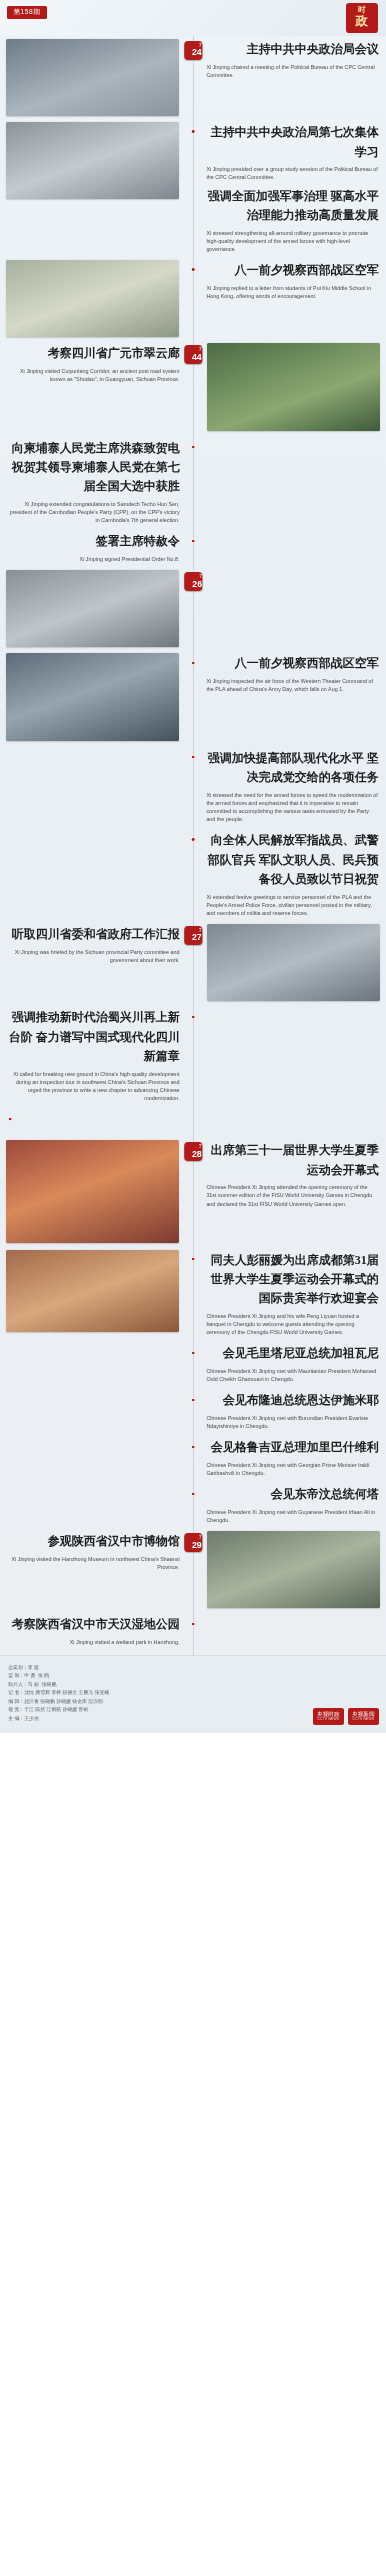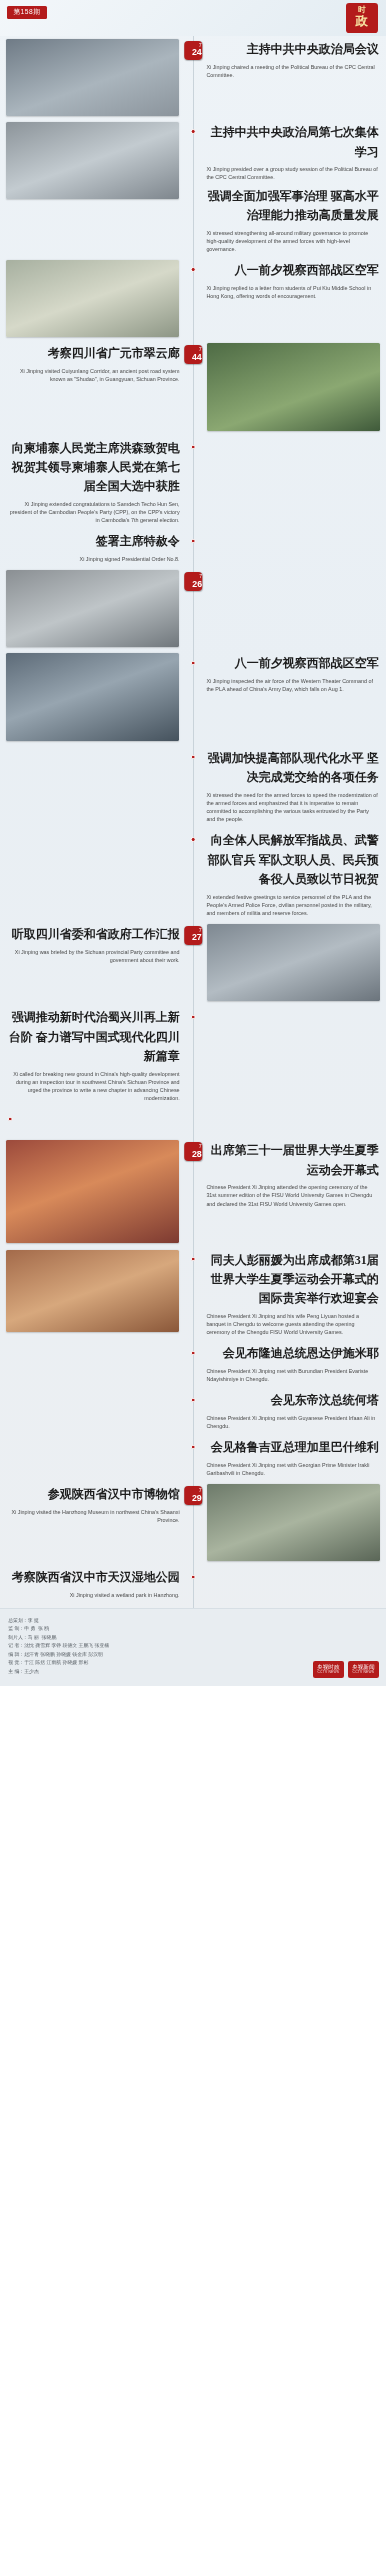--- a/index.html
+++ b/index.html
@@ -359,42 +359,52 @@
             <p class="cn">同夫人彭丽媛为出席成都第31届世界大学生夏季运动会开幕式的国际贵宾举行欢迎宴会</p>
             <p class="en">Chinese President Xi Jinping and his wife Peng Liyuan hosted a banquet in Chengdu to welcome guests attending the opening ceremony of the Chengdu FISU World University Games.</p>
           </div>
         </div>
         <div class="row">
           <div class="col-img"></div>
           <div class="col-mid">
             <div class="dot" style="top: 10.3px;"></div>
           </div>
           <div class="col-txt">
+            <p class="cn">会见毛里塔尼亚总统加祖瓦尼</p>
+            <p class="en">Chinese President Xi Jinping met with Mauritanian President Mohamed Ould Cheikh Ghazouani in Chengdu.</p>
+          </div>
+        </div>
+        <div class="row">
+          <div class="col-img"></div>
+          <div class="col-mid">
+            <div class="dot" style="top: 10.3px;"></div>
+          </div>
+          <div class="col-txt">
             <p class="cn">会见布隆迪总统恩达伊施米耶</p>
             <p class="en">Chinese President Xi Jinping met with Burundian President Evariste Ndayishimiye in Chengdu.</p>
           </div>
         </div>
         <div class="row">
           <div class="col-img"></div>
           <div class="col-mid">
             <div class="dot" style="top: 10.3px;"></div>
           </div>
           <div class="col-txt">
+            <p class="cn">会见格鲁吉亚总理加里巴什维利</p>
+            <p class="en">Chinese President Xi Jinping met with Georgian Prime Minister Irakli Garibashvili in Chengdu.</p>
+          </div>
+        </div>
+        <div class="row">
+          <div class="col-img"></div>
+          <div class="col-mid">
+            <div class="dot" style="top: 10.3px;"></div>
+          </div>
+          <div class="col-txt">
             <p class="cn">会见东帝汶总统何塔</p>
             <p class="en">Chinese President Xi Jinping met with Guyanese President Irfaan Ali in Chengdu.</p>
-          </div>
-        </div>
-        <div class="row">
-          <div class="col-img"></div>
-          <div class="col-mid">
-            <div class="dot" style="top: 10.3px;"></div>
-          </div>
-          <div class="col-txt">
-            <p class="cn">会见格鲁吉亚总理加里巴什维利</p>
-            <p class="en">Chinese President Xi Jinping met with Georgian Prime Minister Irakli Garibashvili in Chengdu.</p>
           </div>
         </div>
         <div class="row flip">
           <div class="col-img">
             <div class="photo" style="background: linear-gradient(160deg, rgb(109, 122, 106), rgb(169, 180, 159) 50%, rgb(90, 102, 87)); height: 77px;"></div>
           </div>
           <div class="col-mid">
             <div class="datechip">
               <div class="m">7</div>
               <div class="d">29</div>

